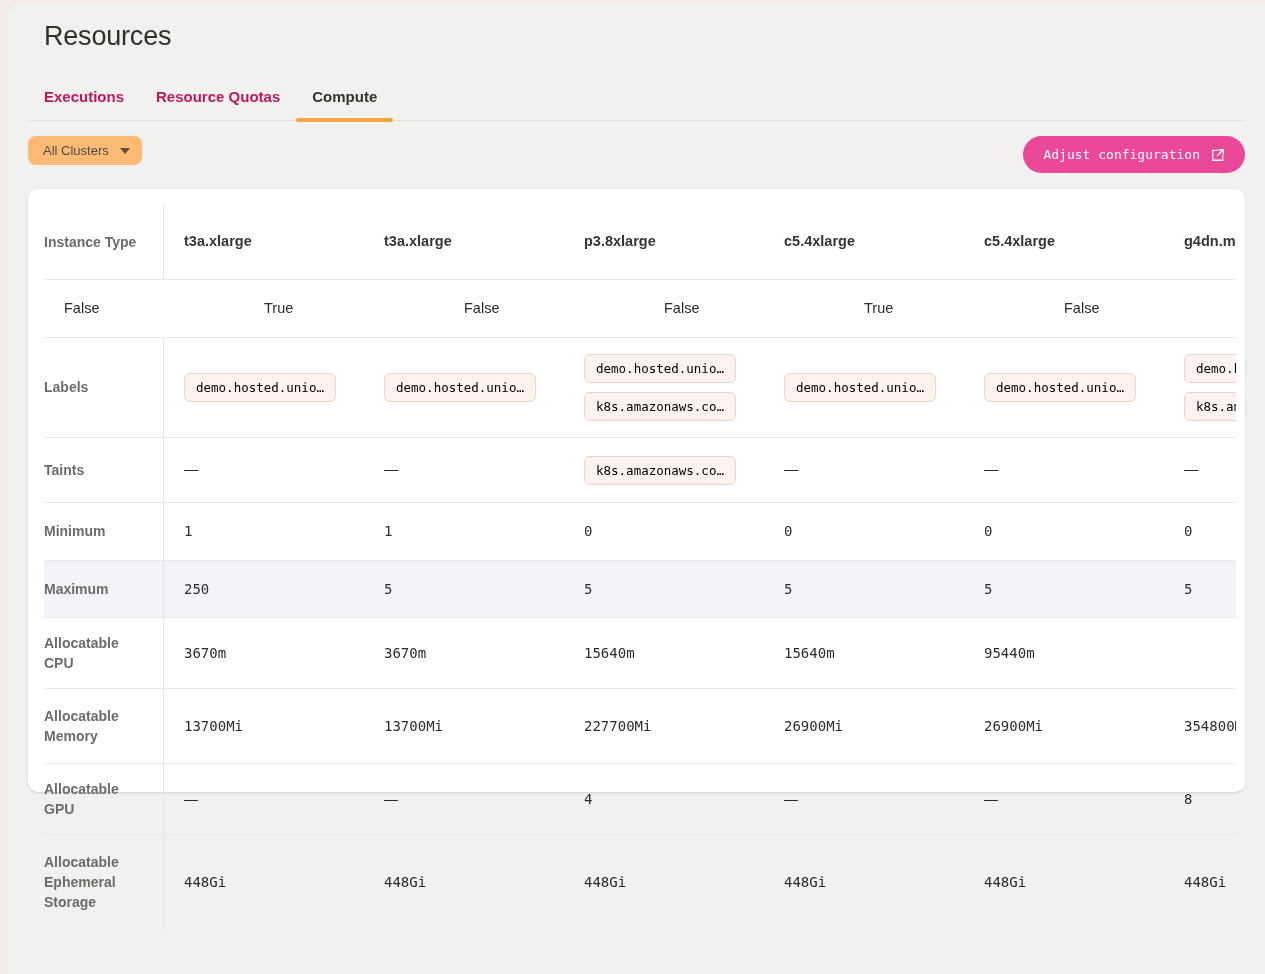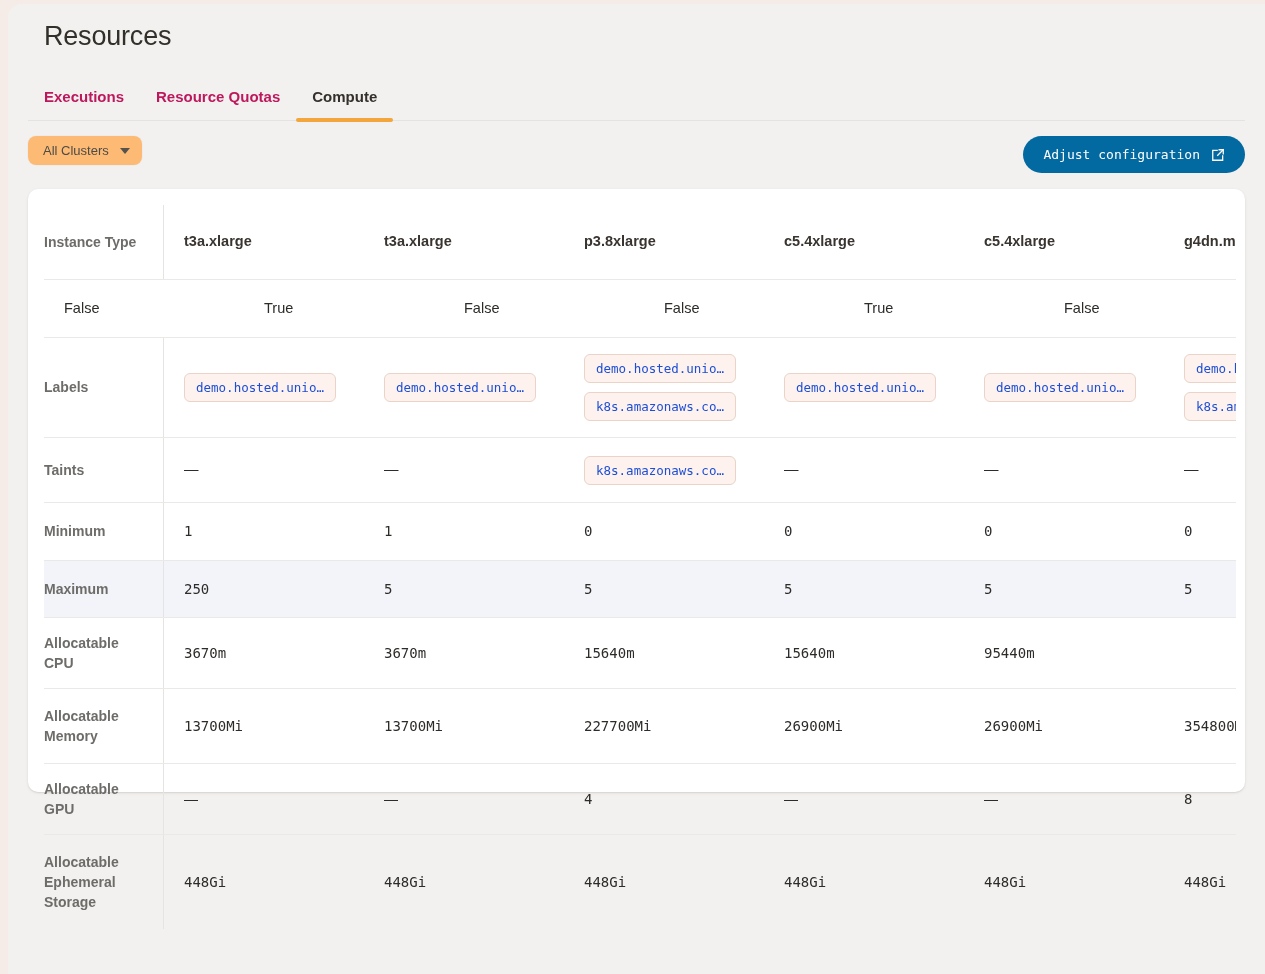--- a/index.html
+++ b/index.html
@@ -48,21 +48,21 @@
     background:#fdba74; border-radius:8px; height:29px; padding:0 12px 0 15px;
     font-size:13px; color:#4d4b47; cursor:pointer;
     box-shadow:0 0 0 1px rgba(0,0,0,0.02);
   }
   .caret-down {
     width:0; height:0; border-left:5px solid transparent; border-right:5px solid transparent;
     border-top:6px solid #55524d; margin-top:1px;
   }
   .adjust-btn {
     display:inline-flex; align-items:center; gap:11px;
-    background:#0369a1; color:#ffffff; border:none; cursor:pointer;
+    background:#ec4899; color:#ffffff; border:none; cursor:pointer;
     height:37px; padding:0 20px; border-radius:19px;
     font-family:"DejaVu Sans Mono", monospace; font-size:13px;
   }
   .adjust-btn svg { display:block; }
 
   
   .card {
     margin-top:16px; background:#ffffff; border-radius:10px;
     box-shadow:0 1px 3px rgba(45,40,35,.10), 0 1px 1px rgba(45,40,35,.06);
     padding:16px 10px 24px 16px;
@@ -84,21 +84,21 @@
     width:200px; min-width:200px; padding:8px 8px 8px 20px;
     display:flex; flex-direction:column; justify-content:center; align-items:flex-start; gap:9px;
     font-size:14.5px; color:#2e2c29; line-height:1.2;
   }
   .cell.mono { font-family:"DejaVu Sans Mono", monospace; font-size:14px; }
   .cell.col-header { font-weight:700; color:#393430; }
   .cell.dash { font-family:"Liberation Sans", sans-serif; }
   .chip {
     background:#fdf2ed; border:1px solid #ebd3c8; border-radius:6px;
     padding:6px 11px;
-    font-family:"DejaVu Sans Mono", monospace; font-size:12.5px; color:#1d4ed8;
+    font-family:"DejaVu Sans Mono", monospace; font-size:12.5px; color:#000000;
     white-space:nowrap;
   }
   
   [data-row-key="instance_type"]{min-height:74px}
   [data-row-key="interruptible"]{min-height:58px}
   [data-row-key="labels"]{min-height:100px}
   [data-row-key="taints"]{min-height:65px}
   [data-row-key="minimum"]{min-height:58px}
   [data-row-key="maximum"]{min-height:57px}
   [data-row-key="allocatable_cpu"]{min-height:71px}

